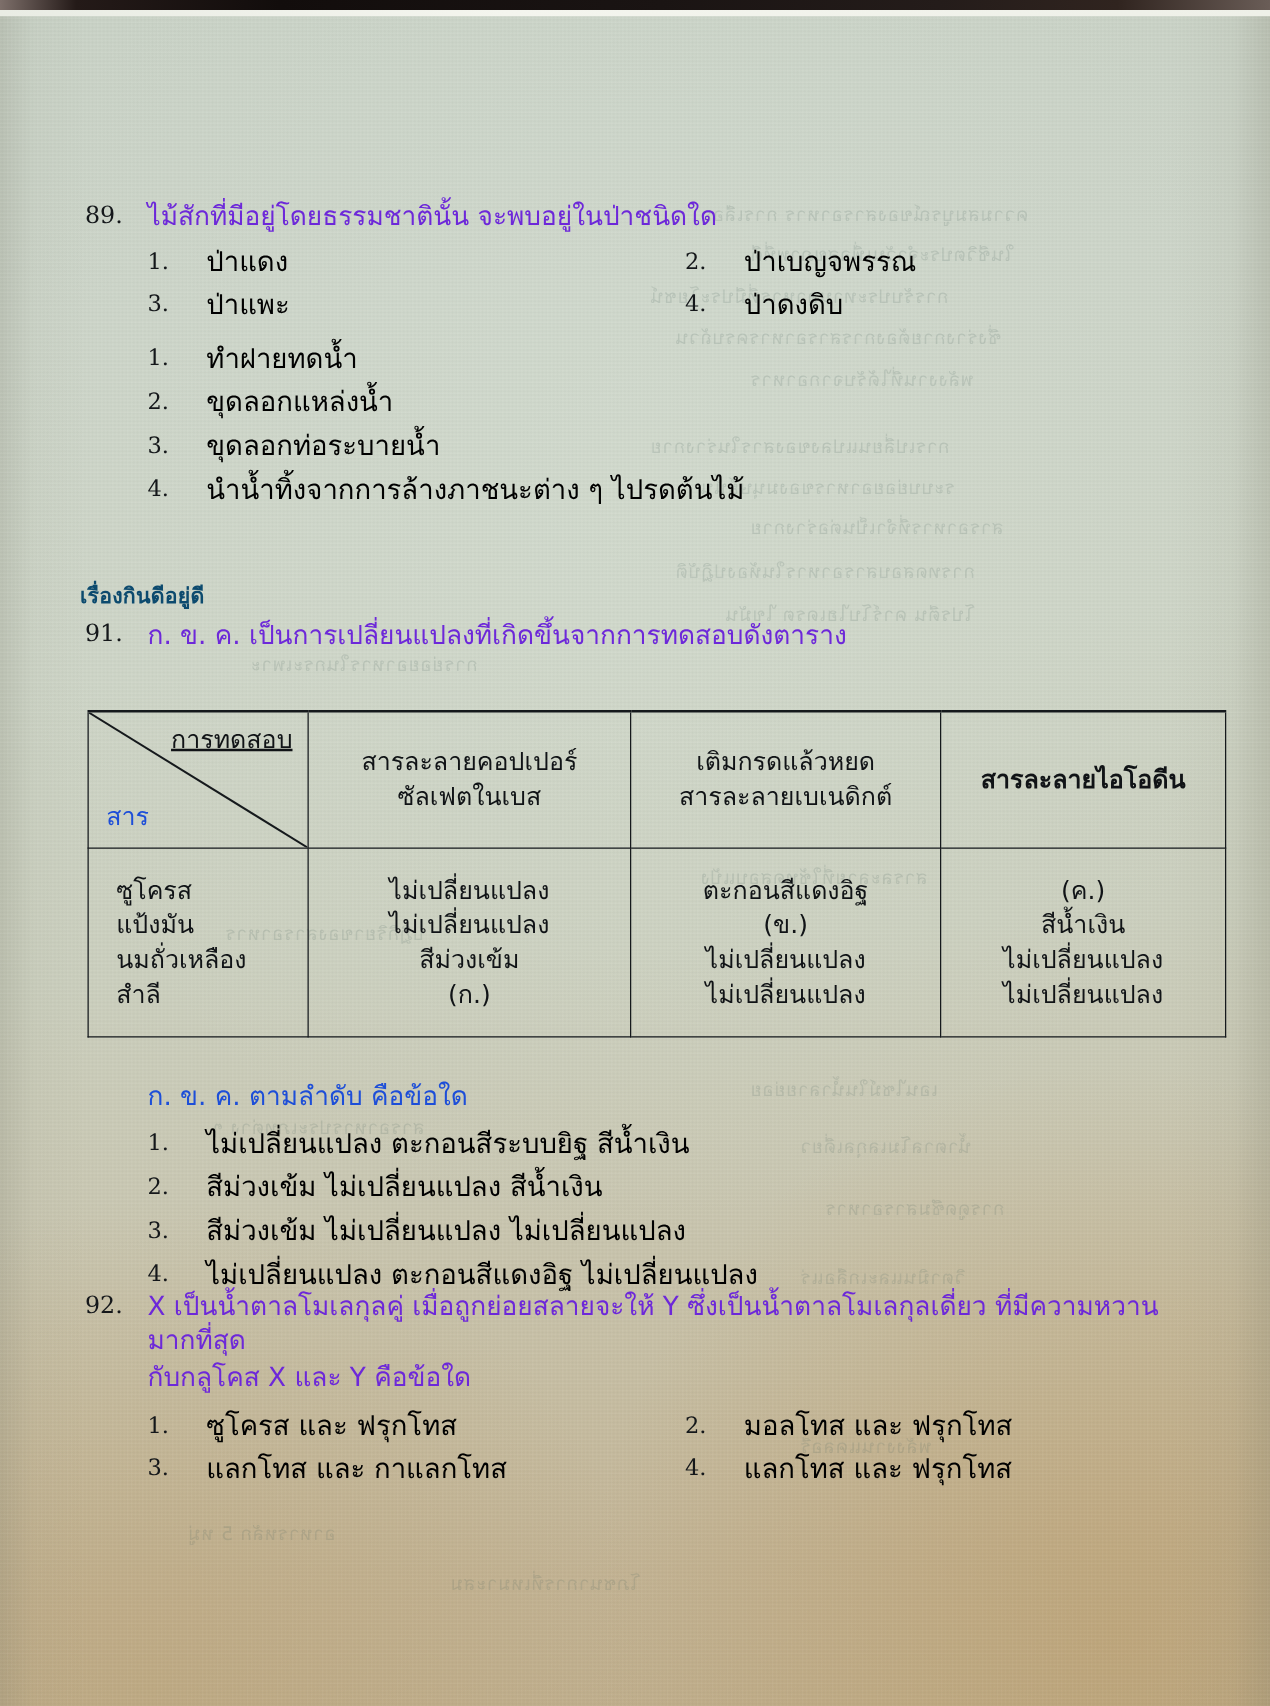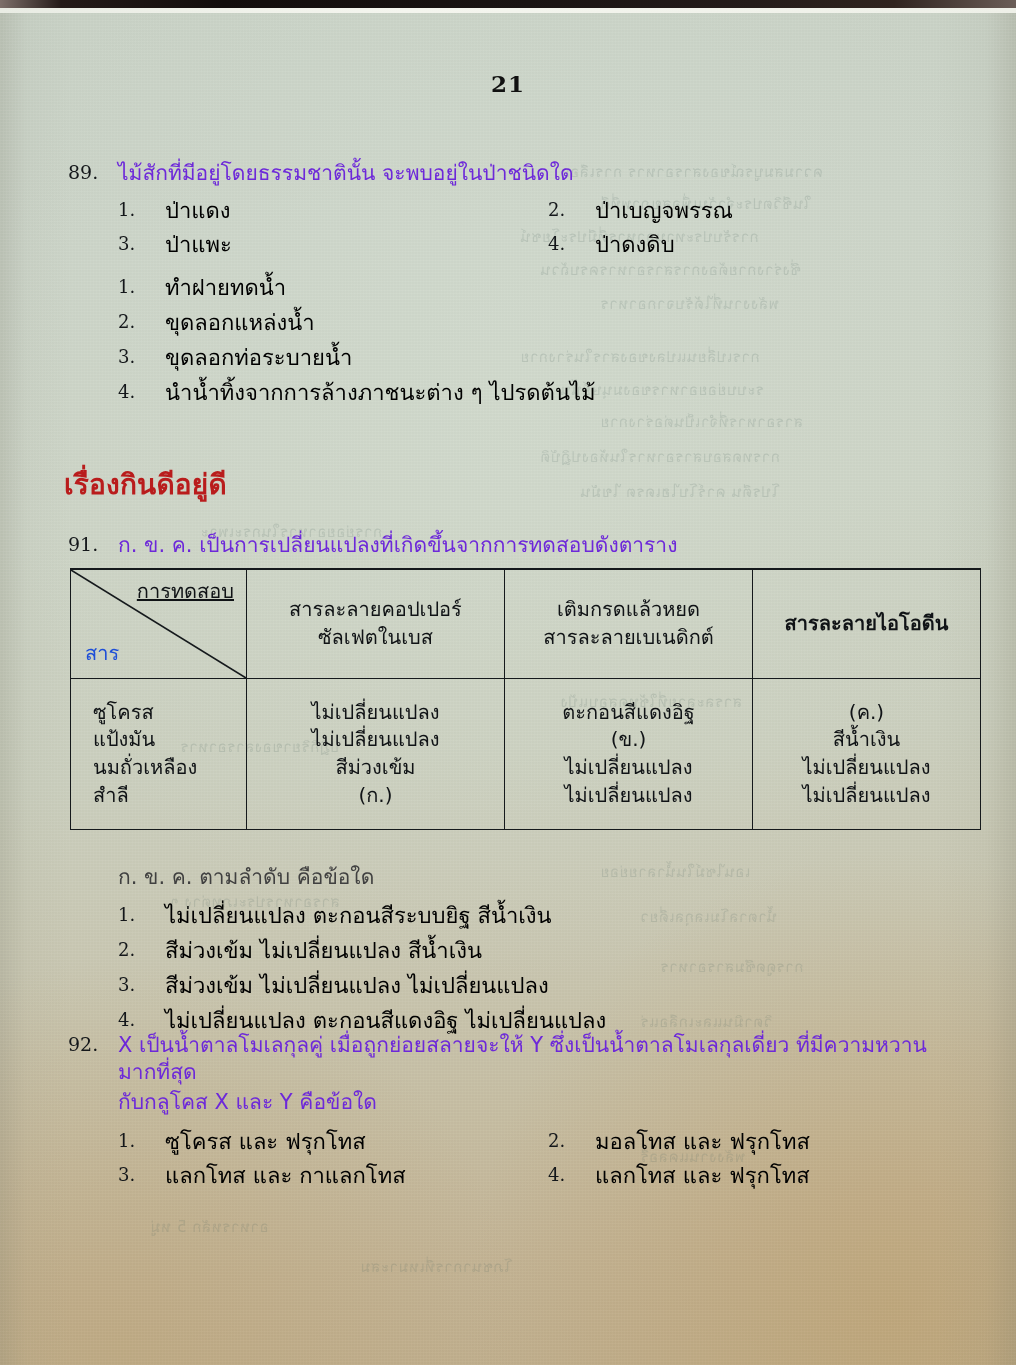--- a/index.html
+++ b/index.html
@@ -147,23 +147,23 @@
   }
   .opttext {
     font-size: 22px;
     line-height: 1.28;
     color: #000000;
   }
 
   .opt-list .opt { margin-bottom: 7px; }
 
   .section-head {
-    font-size: 28px;
+    font-size: 17px;
     font-weight: 700;
-    color: #b91c1c;
+    color: #0c4a6e;
     letter-spacing: 0.2px;
   }
 
   
   .tbl-wrap {
     position: absolute;
     left: 70px;
     top: 568px;
     width: 870px;
     height: 262px;
@@ -213,21 +213,21 @@
   .cell-two-line { line-height: 1.42; }
   .substances {
     text-align: left !important;
     padding-left: 22px !important;
     line-height: 1.44;
   }
   .body-col { line-height: 1.44; }
 
   .sub-lead {
     font-size: 21px;
-    color: #404040;
+    color: #1d4ed8;
   }
 </style>
 </head>
 <body>
 
 <div class="page">
 
   <div class="paper-base"></div>
   <div class="paper-warm-right"></div>
   <div class="paper-vignette"></div>
@@ -252,21 +252,20 @@
   <div class="ghost" style="left:170px; top:890px;">สารอาหารประเภทต่าง ๆ</div>
   <div class="ghost" style="left:640px; top:905px;">น้ำตาลโมเลกุลเดี่ยว</div>
   <div class="ghost" style="left:660px; top:955px;">การดูดซึมสารอาหาร</div>
   <div class="ghost" style="left:640px; top:1010px;">วิตามินและเกลือแร่</div>
   <div class="ghost" style="left:150px; top:1215px;">อาหารหลัก 5 หมู่</div>
   <div class="ghost" style="left:640px; top:1145px;">พลังงานแคลอรี</div>
   <div class="ghost" style="left:360px; top:1255px;">โภชนาการที่เหมาะสม</div>
 
   <div class="content">
 
-    <div class="page-number">21</div>
 
     <div class="block" style="left:68px; top:160px; width:880px;">
       <div class="qrow">
         <div class="qnum">89.</div>
         <div class="qtext">ไม้สักที่มีอยู่โดยธรรมชาตินั้น  จะพบอยู่ในป่าชนิดใด</div>
       </div>
       <div class="opt-grid" style="margin-top:10px; margin-left:50px;">
         <div class="opt">
           <span class="optnum">1.</span>
           <span class="opttext">ป่าแดง</span>
@@ -302,21 +301,21 @@
         </div>
         <div class="opt">
           <span class="optnum">4.</span>
           <span class="opttext">นำน้ำทิ้งจากการล้างภาชนะต่าง ๆ  ไปรดต้นไม้</span>
         </div>
       </div>
     </div>
 
     <div class="block section-head" style="left:64px; top:462px;">เรื่องกินดีอยู่ดี</div>
 
-    <div class="block" style="left:68px; top:532px; width:880px;">
+    <div class="block" style="left:68px; top:495px; width:880px;">
       <div class="qrow">
         <div class="qnum">91.</div>
         <div class="qtext">ก. ข.  ค.  เป็นการเปลี่ยนแปลงที่เกิดขึ้นจากการทดสอบดังตาราง</div>
       </div>
     </div>
 
     <div class="tbl-wrap">
       <table class="exam">
         <tbody>
             <tr class="outer-top">

